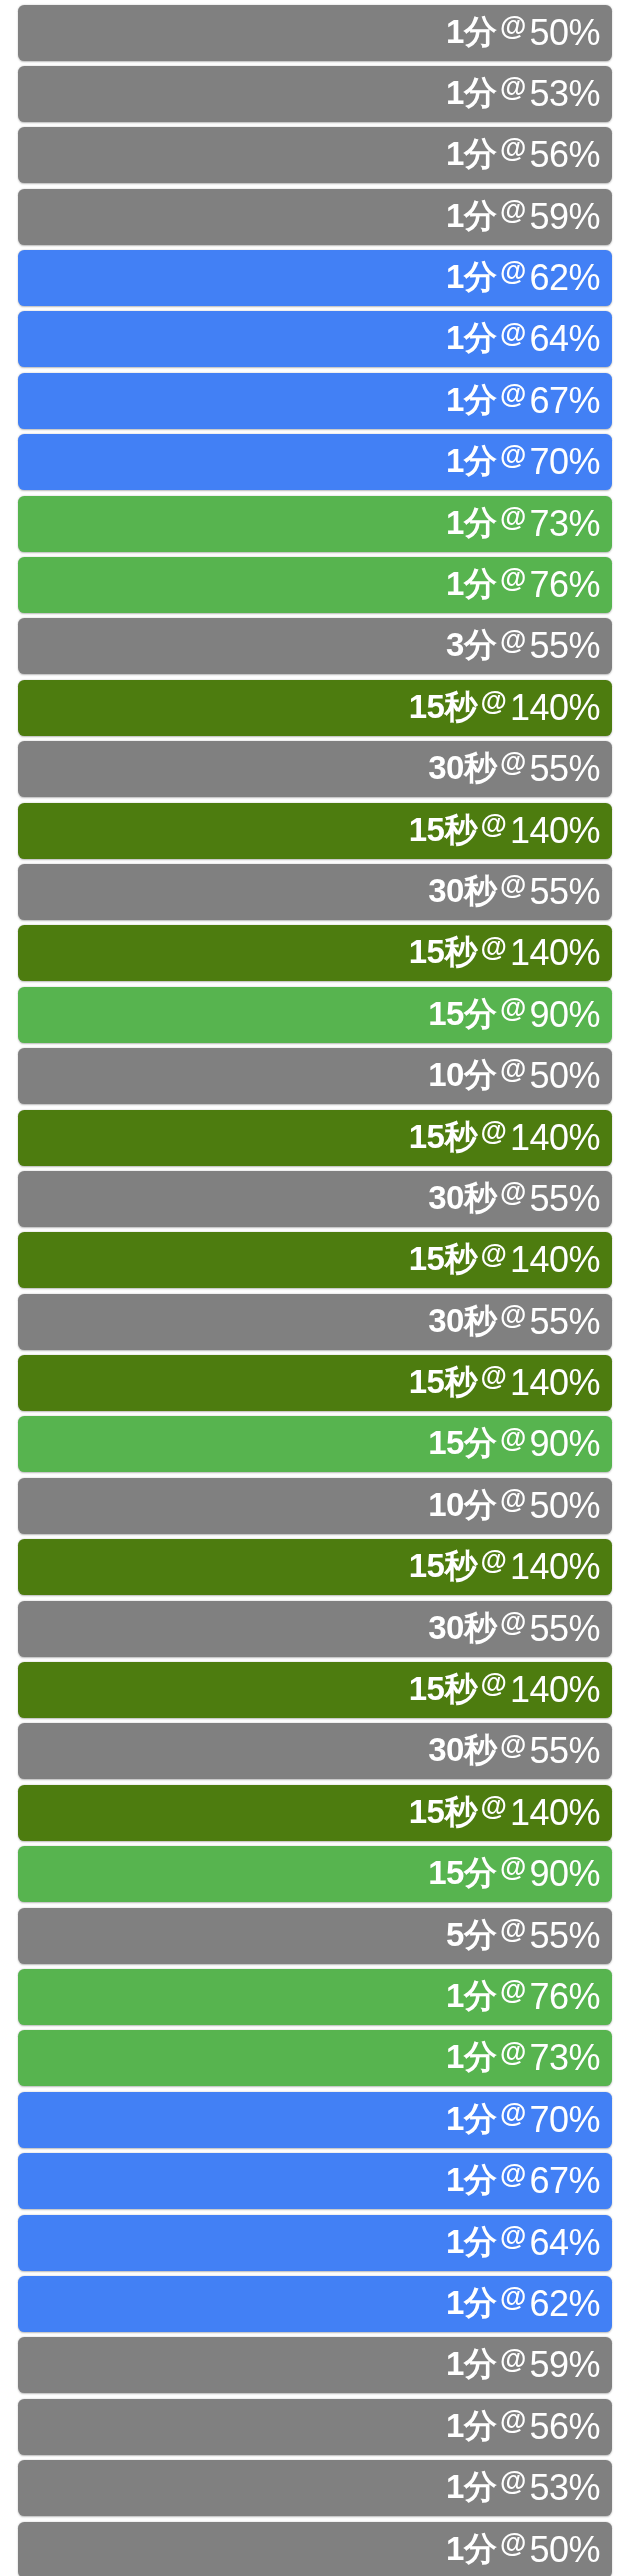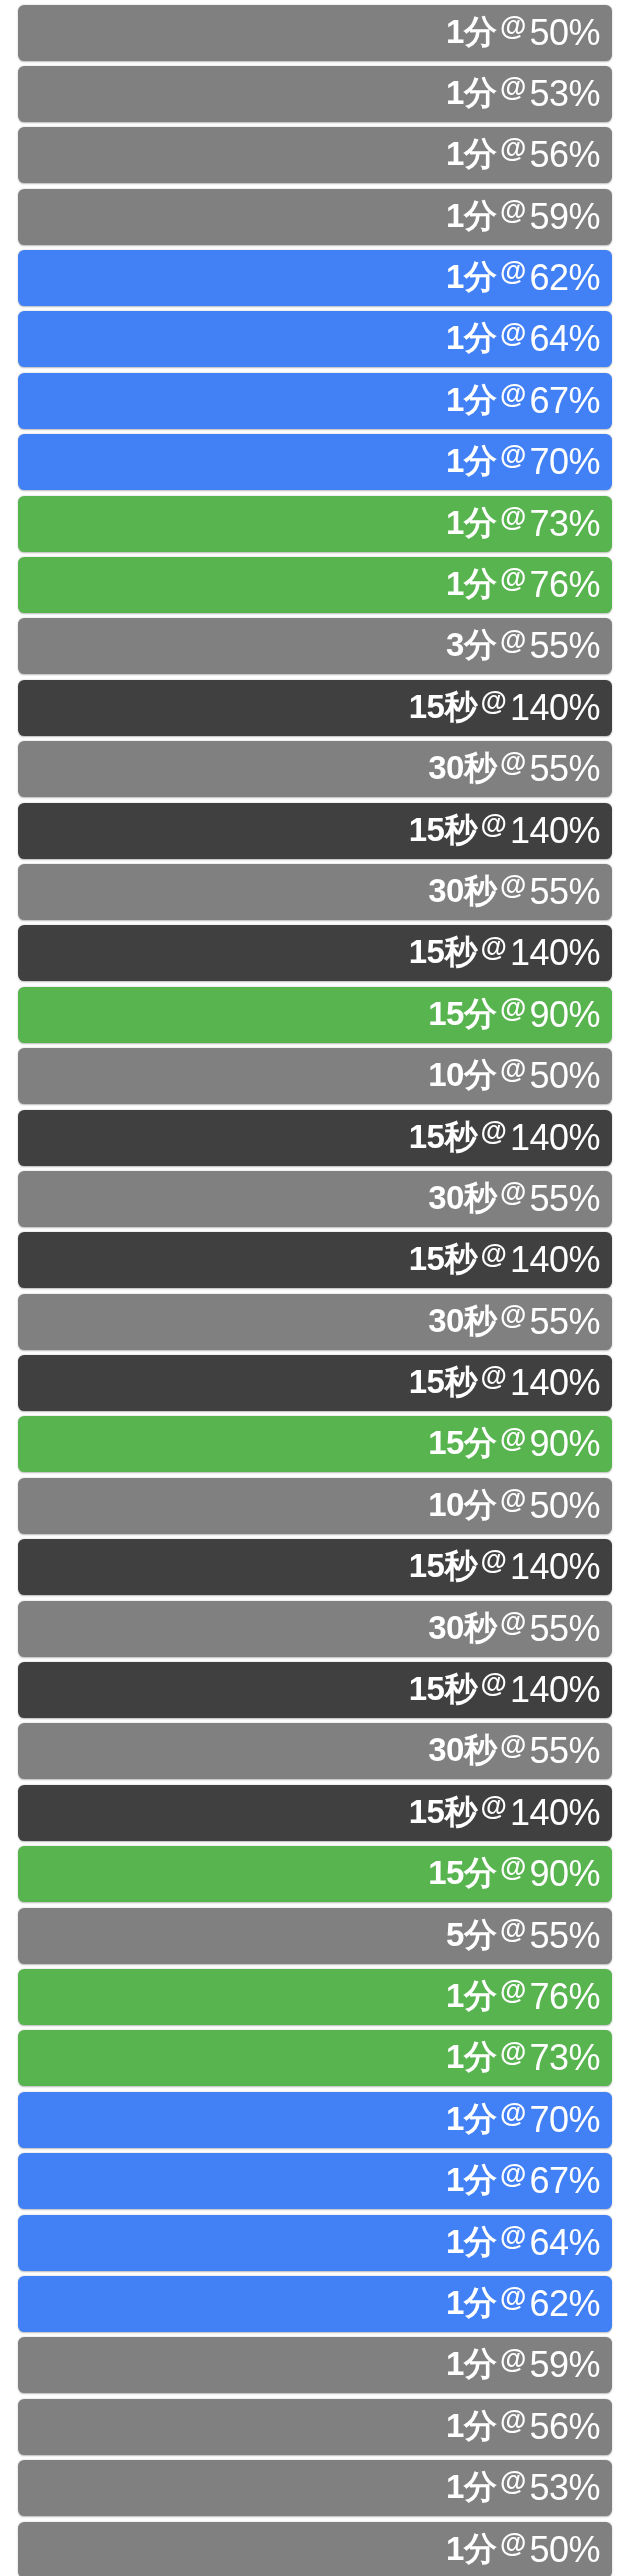--- a/index.html
+++ b/index.html
@@ -61,21 +61,21 @@
   }
   .pct {
     font-size: 36px;
     font-weight: normal;
   }
 
   
   .zone-gray   { background-color: #808080; }
   .zone-blue   { background-color: #4280f5; }
   .zone-green  { background-color: #57b44f; }
-  .zone-orange { background-color: #404040; }
+  .zone-orange { background-color: #4d7c0f; }
 </style>
 </head>
 <body>
 
 <div id="interval-list">
     <div class="interval-row zone-gray">
       <div class="interval-label">
         <span class="dur">1分</span>
         <span class="at">@</span>
         <span class="pct">50%</span>

